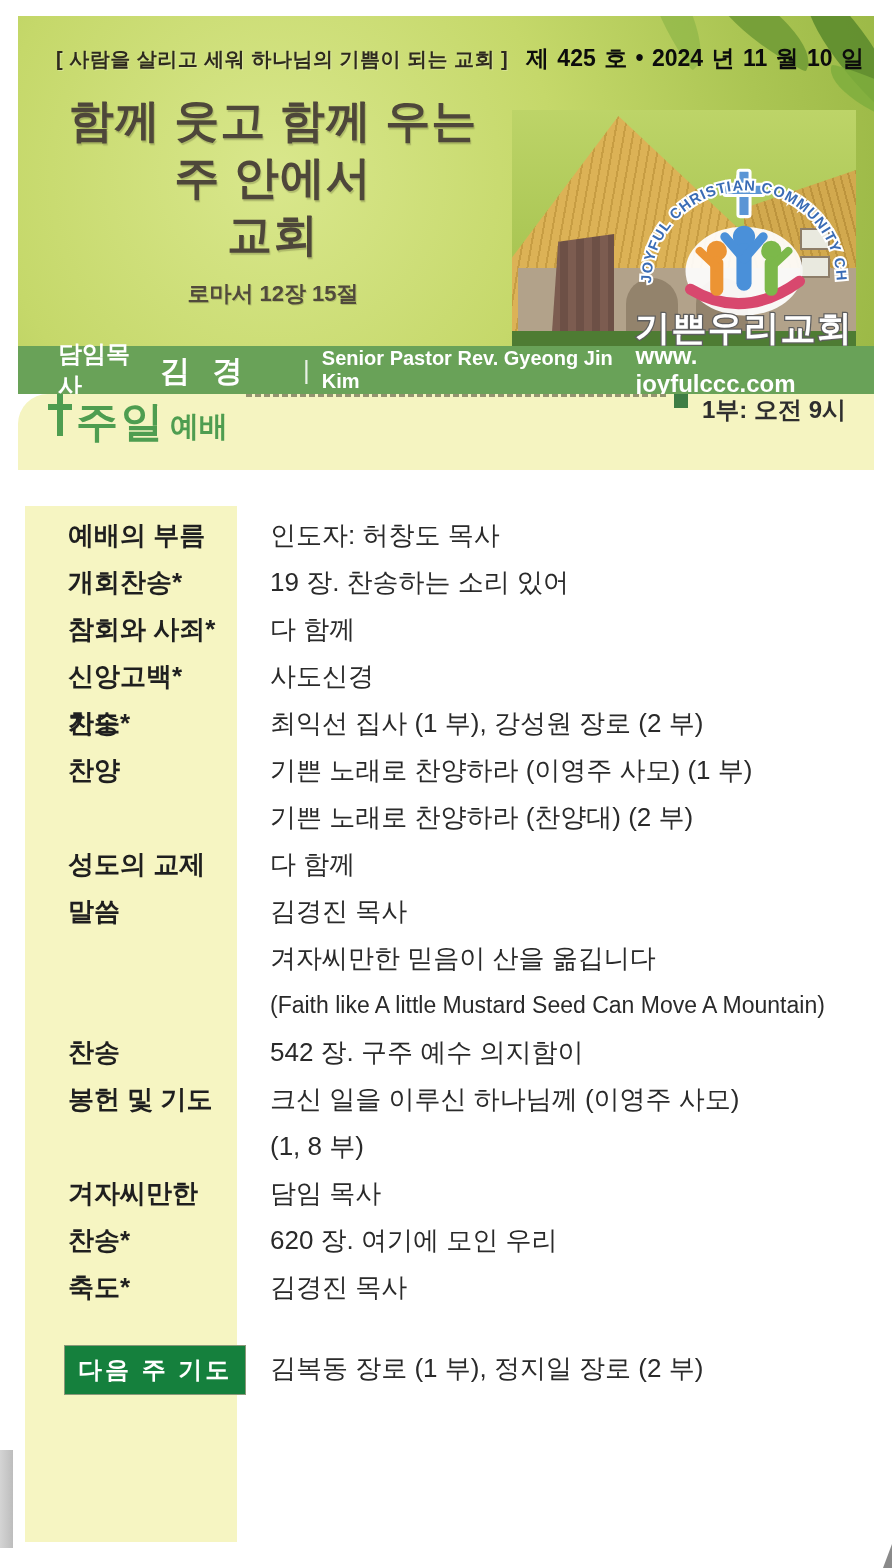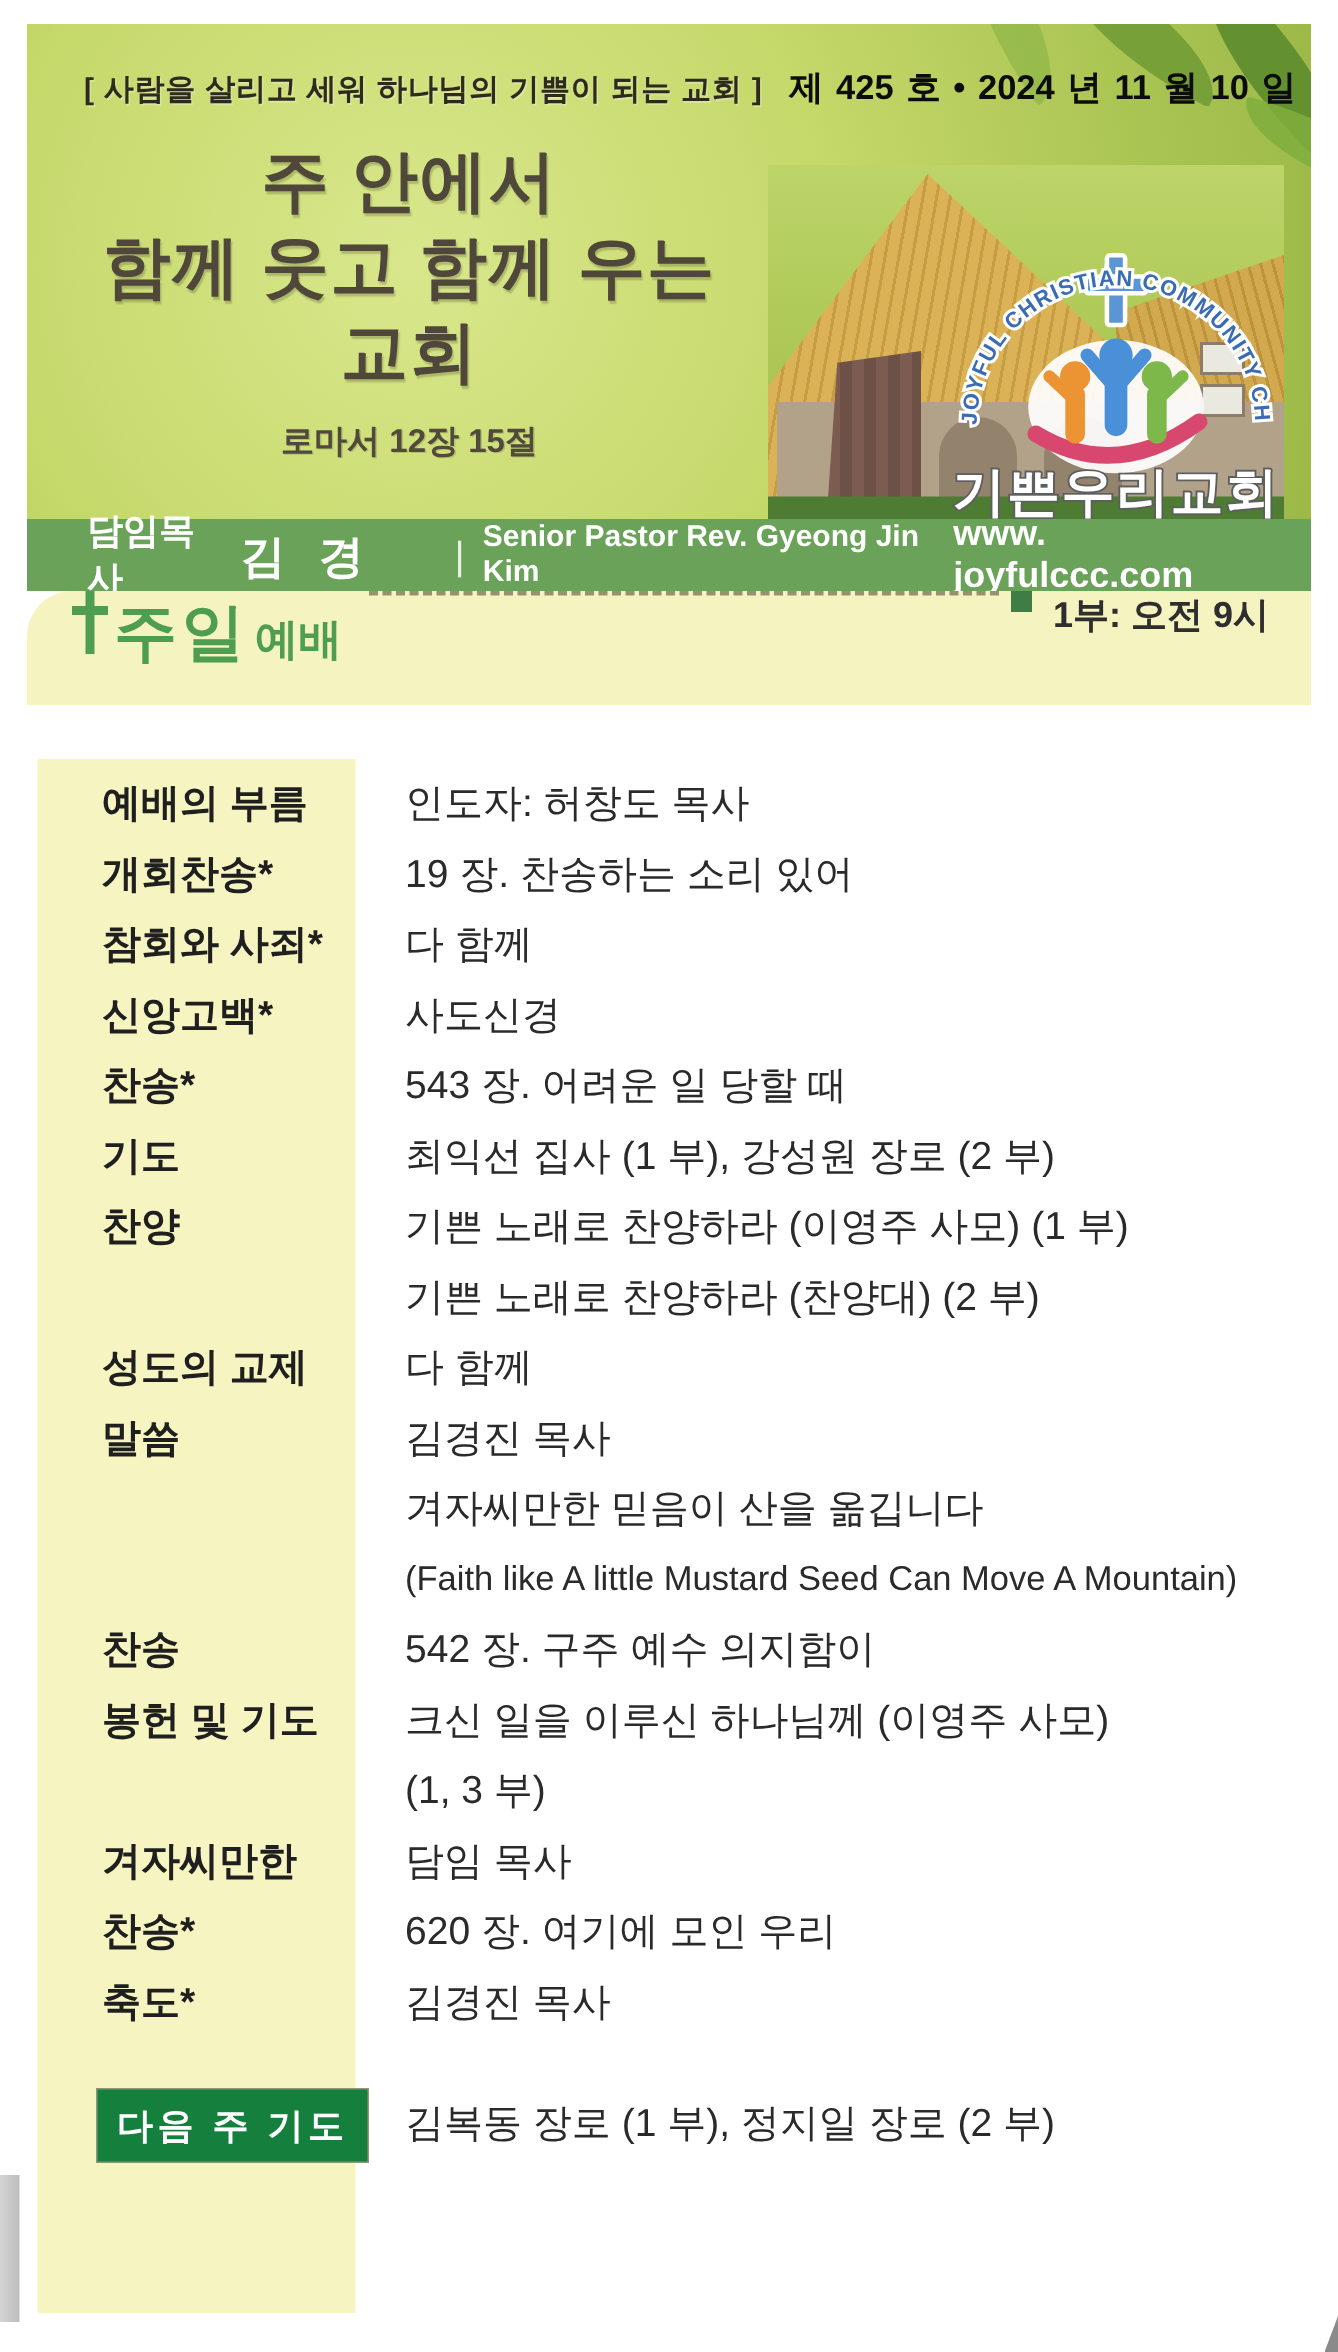--- a/index.html
+++ b/index.html
@@ -146,22 +146,22 @@
         <path d="M115 90 L134 68" stroke="#4a90d9" stroke-width="9" stroke-linecap="round"></path>
       </g>
       <text x="115" y="170" text-anchor="middle" font-size="35" font-weight="bold" fill="#ffffff" stroke="#5e5e5e" stroke-width="2.5" paint-order="stroke" letter-spacing="1">기쁜우리교회</text>
     </svg>
   </div>
 
   <div class="motto">[ 사람을 살리고 세워 하나님의 기쁨이 되는 교회 ]</div>
   <div class="issue">제 425 호 • 2024 년 11 월 10 일</div>
 
   <div class="title-block">
+    <div class="title-line">함께 웃고 함께 우는</div>
     <div class="title-line">주 안에서</div>
-    <div class="title-line">함께 웃고 함께 우는</div>
     <div class="title-line">교회</div>
     <div class="verse">로마서 12장 15절</div>
   </div>
 </div>
 
 <div class="pastor-bar">
   <span class="p-label">담임목사</span>
   <span class="p-name">김 경 진</span>
   <span class="p-sep">|</span>
   <span class="p-en">Senior Pastor Rev. Gyeong Jin Kim</span>
@@ -201,23 +201,20 @@
         </div>
   </div>
       <div class="order-row">
     <div class="order-label">신앙고백*</div>
     <div class="order-lines">
           <div class="order-line">사도신경</div>
         </div>
   </div>
       <div class="order-row">
     <div class="order-label">찬송*</div>
-    <div class="order-lines">
-          <div class="order-line">543 장. 어려운 일 당할 때</div>
-        </div>
   </div>
       <div class="order-row">
     <div class="order-label">기도</div>
     <div class="order-lines">
           <div class="order-line">최익선 집사 (1 부), 강성원 장로 (2 부)</div>
         </div>
   </div>
       <div class="order-row">
     <div class="order-label">찬양</div>
     <div class="order-lines">
@@ -242,21 +239,21 @@
       <div class="order-row">
     <div class="order-label">찬송</div>
     <div class="order-lines">
           <div class="order-line">542 장. 구주 예수 의지함이</div>
         </div>
   </div>
       <div class="order-row">
     <div class="order-label">봉헌 및 기도</div>
     <div class="order-lines">
           <div class="order-line">크신 일을 이루신 하나님께 (이영주 사모)</div>
-          <div class="order-line">(1, 3 부)</div>
+          <div class="order-line">(1, 8 부)</div>
         </div>
   </div>
       <div class="order-row">
     <div class="order-label">겨자씨만한</div>
     <div class="order-lines">
           <div class="order-line">담임 목사</div>
         </div>
   </div>
       <div class="order-row">
     <div class="order-label">찬송*</div>

